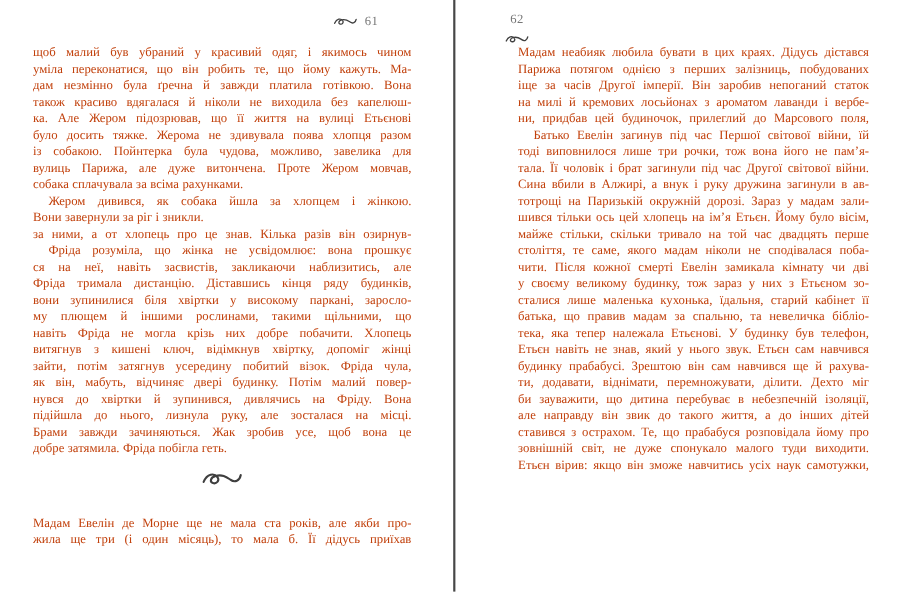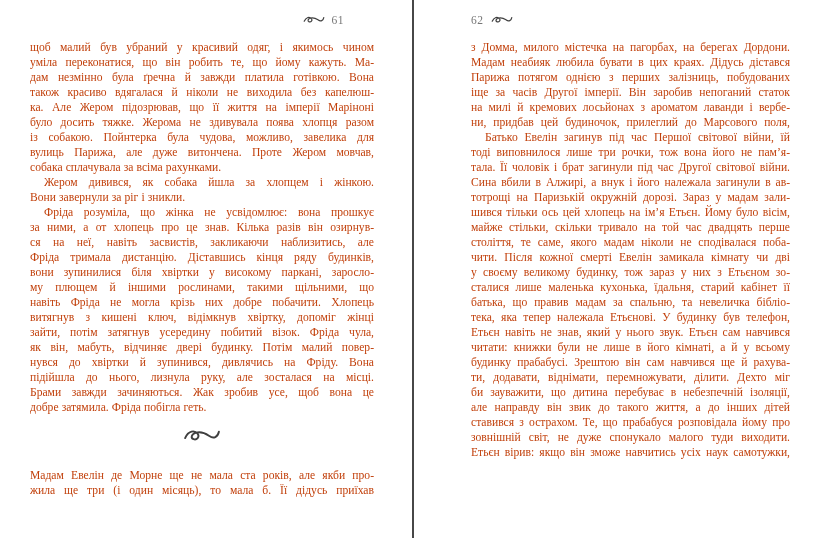--- a/index.html
+++ b/index.html
@@ -37,21 +37,21 @@
     position: absolute;
     top: 12px;
     height: 16px;
     display: flex;
     align-items: center;
     gap: 7px;
     color: #767676;
     font-size: 11.5px;
   }
   .page.left  .page-header { right: 68px; }
-  .page.right .page-header { left: 57px; }
+  .page.right .page-header { left: 45px; flex-direction: column; }
   .pagenum { letter-spacing: 0.5px; }
 
   .text-block {
     position: absolute;
     top: 40px;
     color: #c2410c;
   }
   .page.left  .text-block.top    { left: 30px; width: 344px; }
   .page.left  .text-block.bottom { left: 30px; width: 344px; top: 468px; }
   .page.right .text-block.top    { left: 57px; width: 319px; }
@@ -93,29 +93,29 @@
         </svg>
       </span>
       <span class="pagenum">61</span>
     </div>
 
     <div class="text-block top">
         <div class="line">щоб малий був убраний у красивий одяг, і якимось чином</div>
         <div class="line">уміла переконатися, що він робить те, що йому кажуть. Ма-</div>
         <div class="line">дам незмінно була ґречна й завжди платила готівкою. Вона</div>
         <div class="line">також красиво вдягалася й ніколи не виходила без капелюш-</div>
-        <div class="line">ка. Але Жером підозрював, що її життя на імперії Маріноні</div>
+        <div class="line">ка. Але Жером підозрював, що її життя на вулиці Етьєнові</div>
         <div class="line">було досить тяжке. Жерома не здивувала поява хлопця разом</div>
         <div class="line">із собакою. Пойнтерка була чудова, можливо, завелика для</div>
         <div class="line">вулиць Парижа, але дуже витончена. Проте Жером мовчав,</div>
         <div class="line pend">собака сплачувала за всіма рахунками.</div>
         <div class="line ind">Жером дивився, як собака йшла за хлопцем і жінкою.</div>
         <div class="line pend">Вони завернули за ріг і зникли.</div>
+        <div class="line">за ними, а от хлопець про це знав. Кілька разів він озирнув-</div>
         <div class="line ind">Фріда розуміла, що жінка не усвідомлює: вона прошкує</div>
-        <div class="line">за ними, а от хлопець про це знав. Кілька разів він озирнув-</div>
         <div class="line">ся на неї, навіть засвистів, закликаючи наблизитись, але</div>
         <div class="line">Фріда тримала дистанцію. Діставшись кінця ряду будинків,</div>
         <div class="line">вони зупинилися біля хвіртки у високому паркані, заросло-</div>
         <div class="line">му плющем й іншими рослинами, такими щільними, що</div>
         <div class="line">навіть Фріда не могла крізь них добре побачити. Хлопець</div>
         <div class="line">витягнув з кишені ключ, відімкнув хвіртку, допоміг жінці</div>
         <div class="line">зайти, потім затягнув усередину побитий візок. Фріда чула,</div>
         <div class="line">як він, мабуть, відчиняє двері будинку. Потім малий повер-</div>
         <div class="line">нувся до хвіртки й зупинився, дивлячись на Фріду. Вона</div>
         <div class="line">підійшла до нього, лизнула руку, але зосталася на місці.</div>
@@ -143,41 +143,39 @@
     <div class="page-header">
       <span class="pagenum">62</span>
       <span class="fleuron-small">
         <svg width="22" height="10" viewBox="0 0 36 16">
           <path d="M2 10 C5 3, 11 2, 14 6 C16 9, 13 12, 10 11 C7 10, 8 6, 12 5 C18 3, 22 6, 25 8 C29 11, 33 9, 34 4" stroke="#3f3f3f" stroke-width="2" fill="none" stroke-linecap="round"></path>
         </svg>
       </span>
     </div>
 
     <div class="text-block top">
-        <div class="line">з Домма, милого містечка на пагорбах, на берегах Дордони.</div>
         <div class="line">Мадам неабияк любила бувати в цих краях. Дідусь дістався</div>
         <div class="line">Парижа потягом однією з перших залізниць, побудованих</div>
         <div class="line">іще за часів Другої імперії. Він заробив непоганий статок</div>
         <div class="line">на милі й кремових лосьйонах з ароматом лаванди і вербе-</div>
         <div class="line">ни, придбав цей будиночок, прилеглий до Марсового поля,</div>
         <div class="line ind">Батько Евелін загинув під час Першої світової війни, їй</div>
         <div class="line">тоді виповнилося лише три рочки, тож вона його не пам’я-</div>
         <div class="line">тала. Її чоловік і брат загинули під час Другої світової війни.</div>
-        <div class="line">Сина вбили в Алжирі, а внук і його належала загинули в ав-</div>
+        <div class="line">Сина вбили в Алжирі, а внук і руку дружина загинули в ав-</div>
         <div class="line">тотрощі на Паризькій окружній дорозі. Зараз у мадам зали-</div>
         <div class="line">шився тільки ось цей хлопець на ім’я Етьєн. Йому було вісім,</div>
         <div class="line">майже стільки, скільки тривало на той час двадцять перше</div>
         <div class="line">століття, те саме, якого мадам ніколи не сподівалася поба-</div>
         <div class="line">чити. Після кожної смерті Евелін замикала кімнату чи дві</div>
         <div class="line">у своєму великому будинку, тож зараз у них з Етьєном зо-</div>
         <div class="line">сталися лише маленька кухонька, їдальня, старий кабінет її</div>
         <div class="line">батька, що правив мадам за спальню, та невеличка бібліо-</div>
         <div class="line">тека, яка тепер належала Етьєнові. У будинку був телефон,</div>
         <div class="line">Етьєн навіть не знав, який у нього звук. Етьєн сам навчився</div>
-        <div class="line">читати: книжки були не лише в його кімнаті, а й у всьому</div>
         <div class="line">будинку прабабусі. Зрештою він сам навчився ще й рахува-</div>
         <div class="line">ти, додавати, віднімати, перемножувати, ділити. Дехто міг</div>
         <div class="line">би зауважити, що дитина перебуває в небезпечній ізоляції,</div>
         <div class="line">але направду він звик до такого життя, а до інших дітей</div>
         <div class="line">ставився з острахом. Те, що прабабуся розповідала йому про</div>
         <div class="line">зовнішній світ, не дуже спонукало малого туди виходити.</div>
         <div class="line">Етьєн вірив: якщо він зможе навчитись усіх наук самотужки,</div>
       </div>
   </div>
 

